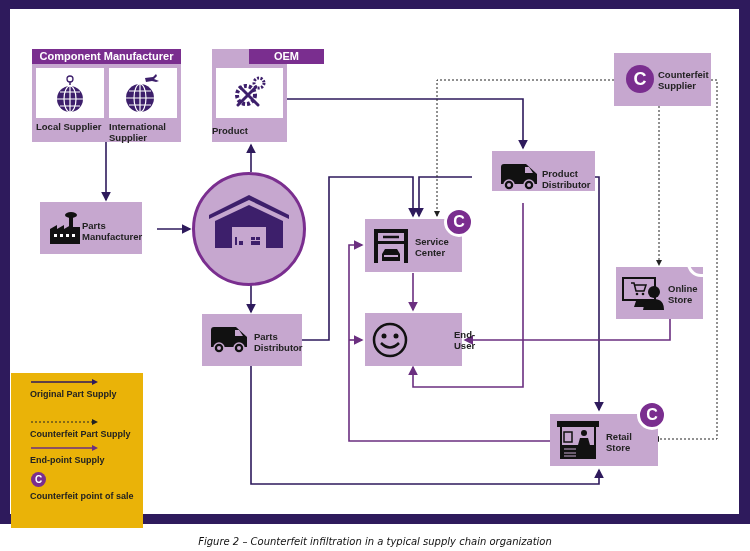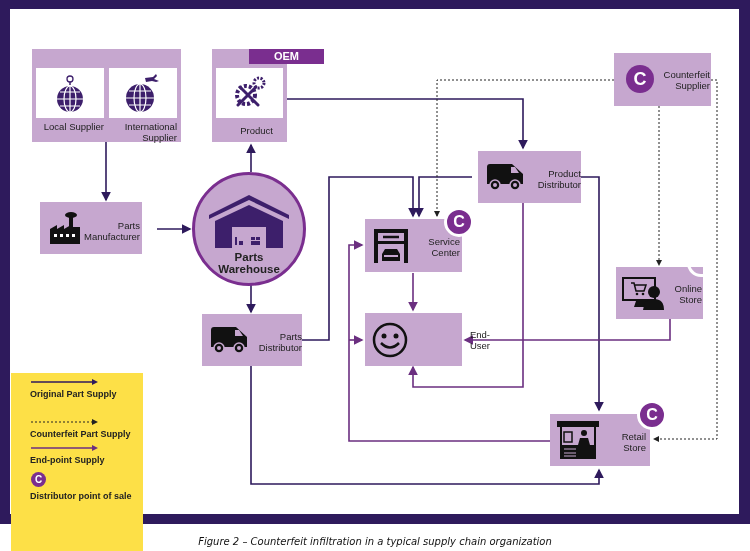--- a/index.html
+++ b/index.html
@@ -1,26 +1,26 @@
 <!DOCTYPE html>
 <html><head>
 <meta charset="utf-8">
 <style>
   html, body { margin:0; padding:0; background:#ffffff; }
   body { width:750px; height:551px; position:relative; overflow:hidden; font-family:"Liberation Sans", sans-serif; }
   #frame { position:absolute; left:0; top:0; width:750px; height:524px; background:#2e1a5c; }
   #canvas { position:absolute; left:10px; top:9px; width:729px; height:505px; background:#ffffff; }
   #wires { position:absolute; left:0; top:0; width:750px; height:551px; }
   .node { position:absolute; background:#c6a7cf; box-sizing:border-box; }
-  .label { position:absolute; font-size:9.5px; line-height:11px; color:#222; text-align:right; }
+  .label { position:absolute; font-size:9.5px; line-height:11px; color:#222; text-align:left;font-weight:bold; }
   .hdr { position:absolute; background:#7a2e8f; color:#fff; font-weight:bold; font-size:11px; text-align:center; line-height:15px; }
   .panel { position:absolute; background:#fff; }
   .badge { position:absolute; width:24px; height:24px; border-radius:50%; background:#7a2e8f; border:3px solid #fff; color:#fff; font-weight:bold; font-size:16px; line-height:24px; text-align:center; }
   .badge.nob { border:none; }
-  .legend { position:absolute; left:11px; top:373px; width:132px; height:178px; background:#fde047; }
+  .legend { position:absolute; left:11px; top:373px; width:132px; height:155px; background:#eab308; }
   .legend .t { position:absolute; left:19px; font-size:9px; font-weight:bold; color:#222; }
   .caption { position:absolute; left:0; width:750px; top:536px; text-align:center; font-family:"DejaVu Sans", sans-serif; font-style:italic; font-size:10px; color:#111; }
   svg.icon { position:absolute; }
 </style>
 </head>
 <body>
 
 <div id="frame"></div>
 <div id="canvas"></div>
 
@@ -56,20 +56,21 @@
   </g>
   <g fill="none" stroke="#222" stroke-width="1" stroke-dasharray="2,2">
 
     <path d="M614,80 H437 V216" marker-end="url(#ahd)"></path>
     <path d="M659,106 V265" marker-end="url(#ahd)"></path>
     <path d="M711,80 H717 V439 H654" marker-end="url(#ahd)"></path>
   </g>
 </svg>
 
 <div class="node" style="left:32px;top:49px;width:149px;height:93px;">
+  <div class="hdr" style="left:0;top:0;width:149px;">Component Manufacturer</div>
   <div class="panel" style="left:4px;top:19px;width:68px;height:50px;">
     <svg class="icon" width="34" height="40" viewBox="0 0 34 40" style="left:17px;top:5px;">
       <circle cx="17" cy="6" r="3" fill="none" stroke="#3d1f6b" stroke-width="1.3"></circle>
       <line x1="17" y1="9" x2="17" y2="12" stroke="#3d1f6b" stroke-width="1.5"></line>
       <circle cx="17" cy="26" r="13" fill="#3d1f6b"></circle>
       <path d="M4,26 H30 M17,13 V39 M7,19 H27 M7,33 H27" stroke="#fff" stroke-width="1.2"></path>
       <ellipse cx="17" cy="26" rx="6" ry="13" fill="none" stroke="#fff" stroke-width="1.2"></ellipse>
     </svg>
   </div>
   <div class="label" style="left:4px;top:72px;width:68px;">Local Supplier</div>
@@ -113,36 +114,35 @@
   <svg class="icon" width="84" height="56" viewBox="0 0 84 56" style="left:12px;top:18px;">
     <path d="M2,22 L42,2 L82,22 V26 L42,7 L2,26 z" fill="#3d1f6b"></path>
     <path d="M8,28 L42,12 L76,28 V55 H8 z" fill="#3d1f6b"></path>
     <rect x="25" y="34" width="34" height="21" fill="#c6a7cf"></rect>
     <rect x="28" y="44" width="2" height="8" fill="#3d1f6b"></rect>
       <rect x="32" y="48" width="4" height="4" fill="#3d1f6b"></rect>
     <rect x="44" y="44" width="4" height="3" fill="#3d1f6b"></rect>
       <rect x="49" y="44" width="4" height="3" fill="#3d1f6b"></rect>
       <rect x="44" y="48" width="9" height="4" fill="#3d1f6b"></rect>
   </svg>
-  <div style="position:absolute;left:18px;top:76px;width:72px;text-align:center;font-weight:bold;font-size:11.5px;line-height:12px;color:#222;">Parts Warehouse</div>
 </div>
 
 <div class="node" style="left:202px;top:314px;width:100px;height:52px;">
   <svg class="icon" width="40" height="28" viewBox="0 0 40 28" style="left:8px;top:12px;">
     <path d="M1,4 Q1,1 4,1 H26 L37,11 V21 H1 z" fill="#111"></path>
     <path d="M25,4 H29 L33,10 H25 z" fill="#c6a7cf"></path>
     <circle cx="9" cy="22" r="5" fill="#111" stroke="#c6a7cf" stroke-width="1.5"></circle>
       <circle cx="9" cy="22" r="2" fill="#c6a7cf"></circle>
     <circle cx="29" cy="22" r="5" fill="#111" stroke="#c6a7cf" stroke-width="1.5"></circle>
       <circle cx="29" cy="22" r="2" fill="#c6a7cf"></circle>
   </svg>
   <div class="label" style="left:52px;top:17px;width:48px;">Parts Distributor</div>
 </div>
 
-<div class="node" style="left:478px;top:151px;width:103px;height:52px;">
+<div class="node" style="left:492px;top:151px;width:103px;height:40px;">
   <svg class="icon" width="40" height="28" viewBox="0 0 40 28" style="left:8px;top:12px;">
     <path d="M1,4 Q1,1 4,1 H26 L37,11 V21 H1 z" fill="#111"></path>
     <path d="M25,4 H29 L33,10 H25 z" fill="#c6a7cf"></path>
     <circle cx="9" cy="22" r="5" fill="#111" stroke="#c6a7cf" stroke-width="1.5"></circle>
       <circle cx="9" cy="22" r="2" fill="#c6a7cf"></circle>
     <circle cx="29" cy="22" r="5" fill="#111" stroke="#c6a7cf" stroke-width="1.5"></circle>
       <circle cx="29" cy="22" r="2" fill="#c6a7cf"></circle>
   </svg>
   <div class="label" style="left:50px;top:17px;width:53px;">Product Distributor</div>
 </div>
@@ -182,21 +182,21 @@
     <path d="M9,6 H12 L14,14 H22 L24,8 H13" fill="none" stroke="#111" stroke-width="1.5"></path>
     <circle cx="15" cy="17" r="1.3" fill="#111"></circle>
       <circle cx="21" cy="17" r="1.3" fill="#111"></circle>
     <circle cx="32" cy="15" r="6" fill="#111"></circle>
     <path d="M21,33 Q22,22 32,22 Q42,22 42,33 z" fill="#111"></path>
   </svg>
   <div class="label" style="left:52px;top:16px;width:34px;">Online Store</div>
   <div style="position:absolute;right:-4px;top:-6px;width:20px;height:16px;border-bottom-left-radius:14px;border-left:3px solid #fff;border-bottom:3px solid #fff;box-sizing:border-box;"></div>
 </div>
 
-<div class="node" style="left:550px;top:414px;width:100px;height:52px;">
+<div class="node" style="left:550px;top:414px;width:108px;height:52px;">
   <svg class="icon" width="44" height="40" viewBox="0 0 44 40" style="left:6px;top:6px;">
     <rect x="1" y="1" width="42" height="6" fill="#111"></rect>
     <rect x="4" y="7" width="2" height="18" fill="#111"></rect>
       <rect x="38" y="7" width="2" height="18" fill="#111"></rect>
     <rect x="8" y="12" width="8" height="10" fill="none" stroke="#111" stroke-width="1.5"></rect>
     <circle cx="28" cy="13" r="3" fill="#111"></circle>
     <path d="M22,25 L24,18 H32 L34,25 z" fill="#111"></path>
     <rect x="4" y="25" width="36" height="14" fill="#111"></rect>
     <path d="M8,29 H20 M8,33 H20 M8,36 H20" stroke="#c6a7cf" stroke-width="1"></path>
   </svg>
@@ -214,16 +214,16 @@
     <line x1="1" y1="4" x2="62" y2="4" stroke="#222" stroke-width="1" stroke-dasharray="2,2"></line>
       <path d="M62,1 L68,4 L62,7 z" fill="#222"></path>
   </svg>
   <div class="t" style="top:56px;">Counterfeit Part Supply</div>
   <svg width="70" height="8" style="position:absolute;left:19px;top:71px;">
     <line x1="1" y1="4" x2="62" y2="4" stroke="#6b2f80" stroke-width="1.4"></line>
       <path d="M62,1 L68,4 L62,7 z" fill="#6b2f80"></path>
   </svg>
   <div class="t" style="top:82px;">End-point Supply</div>
   <div class="badge nob" style="left:20px;top:99px;width:15px;height:15px;line-height:15px;font-size:10px;">C</div>
-  <div class="t" style="top:118px;">Distributor point of sale</div>
+  <div class="t" style="top:118px;">Counterfeit point of sale</div>
 </div>
 
 <div class="caption">Figure 2 – Counterfeit infiltration in a typical supply chain organization</div>
 
 </body></html>

